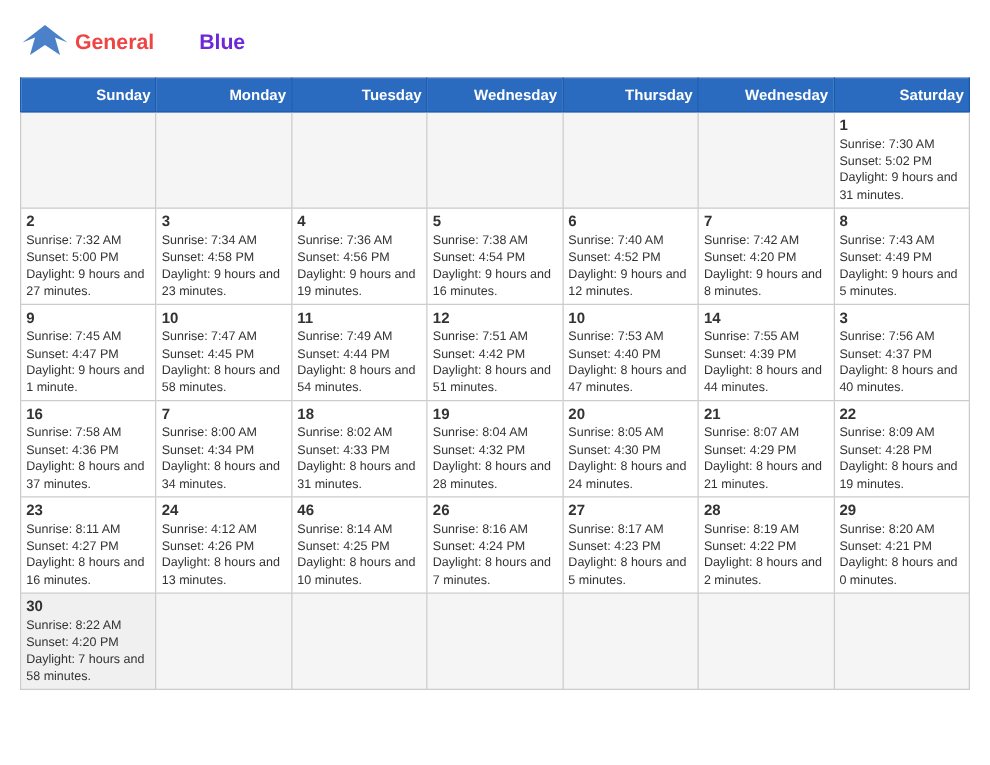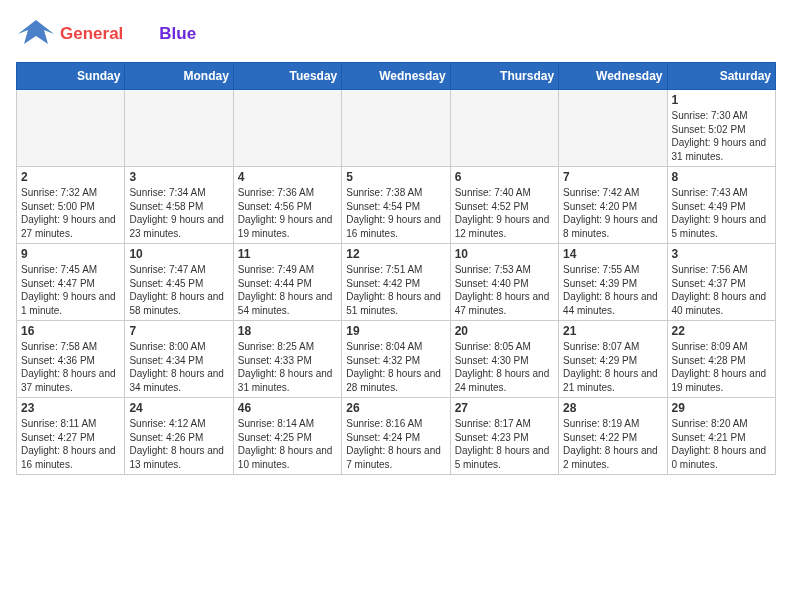--- a/index.html
+++ b/index.html
@@ -224,21 +224,21 @@
 Daylight: 8 hours and 37 minutes.</div>
         </td>
         <td>
           <span class="day-number">7</span>
           <div class="day-info">Sunrise: 8:00 AM
 Sunset: 4:34 PM
 Daylight: 8 hours and 34 minutes.</div>
         </td>
         <td>
           <span class="day-number">18</span>
-          <div class="day-info">Sunrise: 8:25 AM
+          <div class="day-info">Sunrise: 8:02 AM
 Sunset: 4:33 PM
 Daylight: 8 hours and 31 minutes.</div>
         </td>
         <td>
           <span class="day-number">19</span>
           <div class="day-info">Sunrise: 8:04 AM
 Sunset: 4:32 PM
 Daylight: 8 hours and 28 minutes.</div>
         </td>
         <td>
@@ -297,14 +297,28 @@
 Sunset: 4:22 PM
 Daylight: 8 hours and 2 minutes.</div>
         </td>
         <td>
           <span class="day-number">29</span>
           <div class="day-info">Sunrise: 8:20 AM
 Sunset: 4:21 PM
 Daylight: 8 hours and 0 minutes.</div>
         </td>
       </tr>
+      <tr class="last-row">
+        <td>
+          <span class="day-number">30</span>
+          <div class="day-info">Sunrise: 8:22 AM
+Sunset: 4:20 PM
+Daylight: 7 hours and 58 minutes.</div>
+        </td>
+        <td class="empty"></td>
+        <td class="empty"></td>
+        <td class="empty"></td>
+        <td class="empty"></td>
+        <td class="empty"></td>
+        <td class="empty"></td>
+      </tr>
     </tbody>
 </table>
 
 </body></html>

